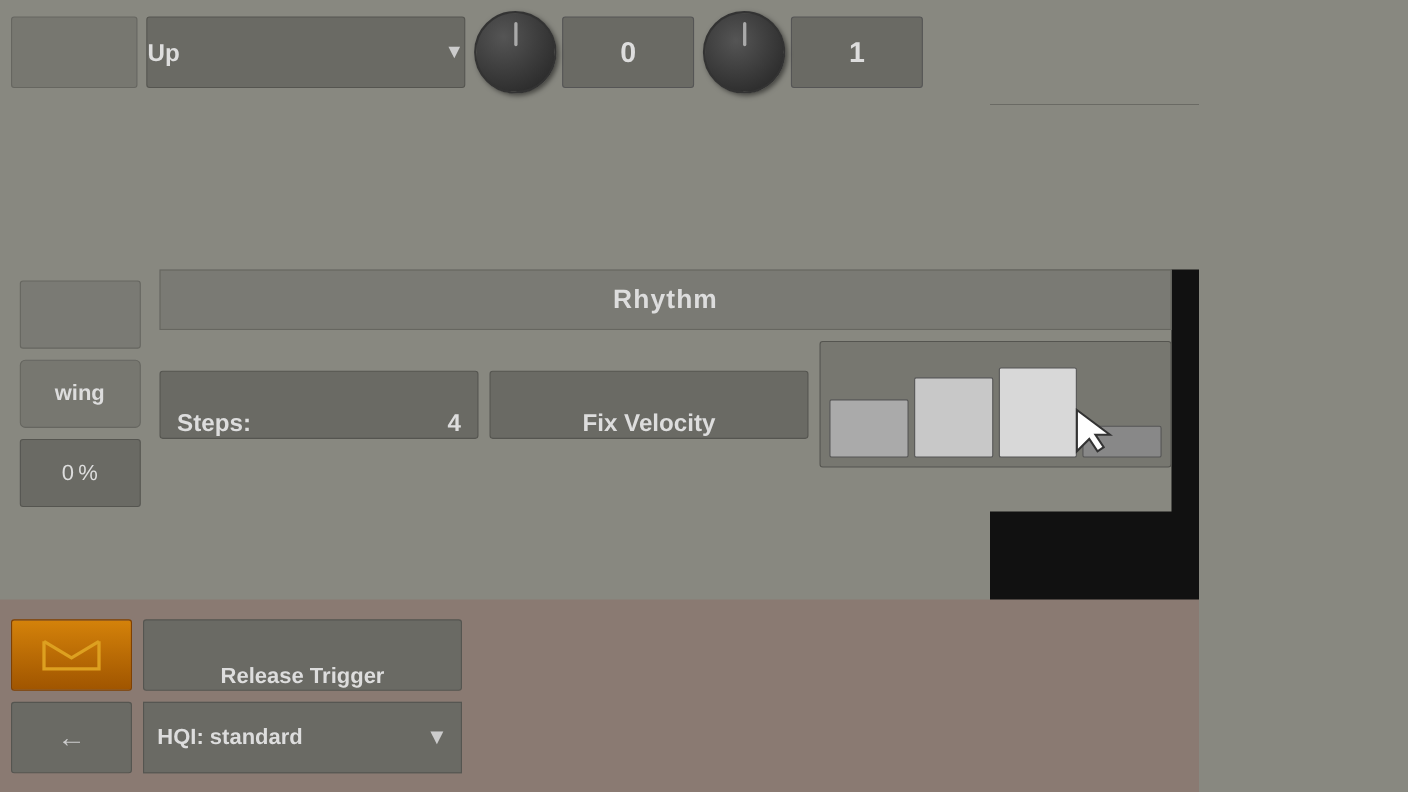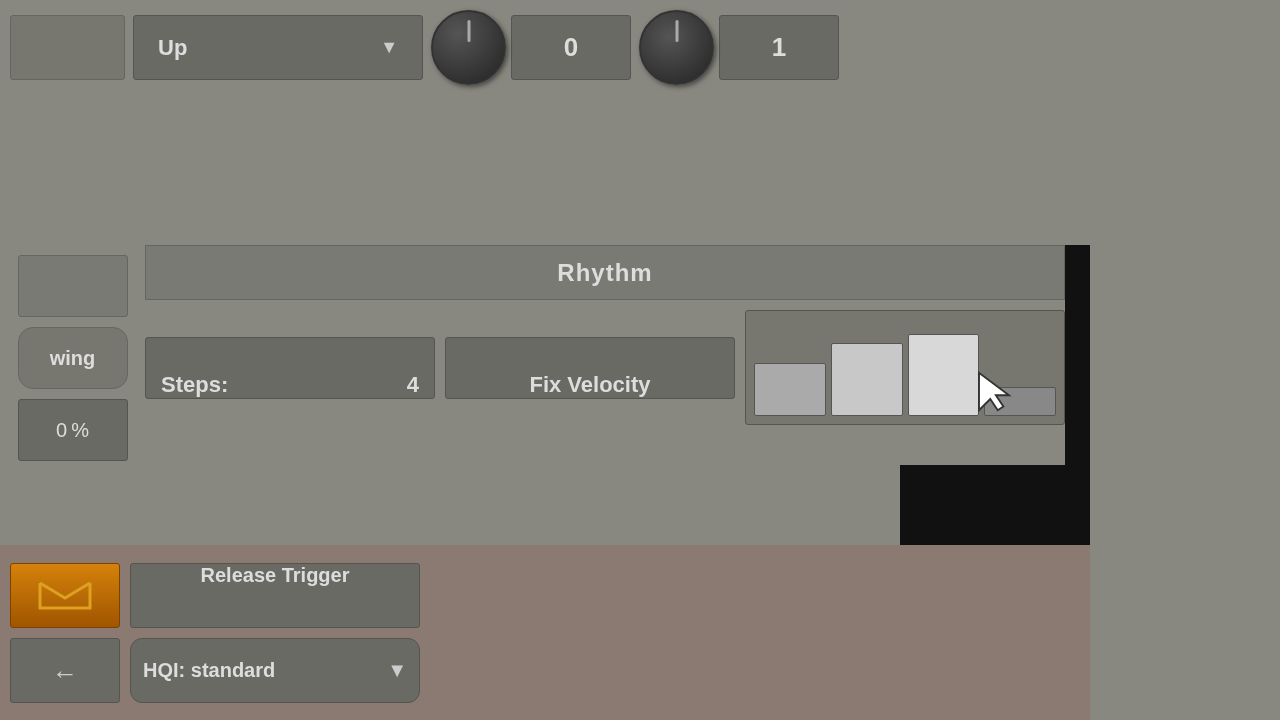--- a/index.html
+++ b/index.html
@@ -54,21 +54,21 @@
 
     .dropdown-up {
       width: 290px;
       height: 65px;
       background: #6a6a64;
       border: 1px solid #555550;
       border-radius: 3px;
       display: flex;
       align-items: center;
       justify-content: space-between;
-      padding: 0 24px;
+      padding: 0 0;
       color: #ddd;
       font-size: 22px;
       font-weight: bold;
       cursor: pointer;
     }
 
     .dropdown-arrow {
       color: #ccc;
       font-size: 18px;
     }
@@ -198,31 +198,31 @@
     .release-btn {
       width: 290px;
       height: 65px;
       background: #6a6a64;
       border: 1px solid #555550;
       border-radius: 3px;
       color: #ddd;
       font-size: 20px;
       font-weight: bold;
       display: flex;
-      align-items: flex-start;
+      align-items: flex-end;
       justify-content: center;
       cursor: pointer;
     }
 
     .hqi-dropdown {
       width: 290px;
       height: 65px;
       background: #6a6a64;
       border: 1px solid #555550;
-      border-radius: 12px;
+      border-radius: 0;
       display: flex;
       align-items: center;
       justify-content: space-between;
       padding: 0 12px;
       color: #ddd;
       font-size: 20px;
       font-weight: bold;
       cursor: pointer;
     }
 
@@ -274,21 +274,21 @@
       background: #7a7a74;
       border: 1px solid #666660;
       border-radius: 3px;
     }
 
     .swing-label {
       width: 110px;
       height: 62px;
       background: #777770;
       border: 1px solid #666660;
-      border-radius: 15px;
+      border-radius: 5px;
       display: flex;
       align-items: center;
       justify-content: center;
       color: #ddd;
       font-size: 20px;
       font-weight: bold;
     }
 
     .percent-display {
       width: 110px;

